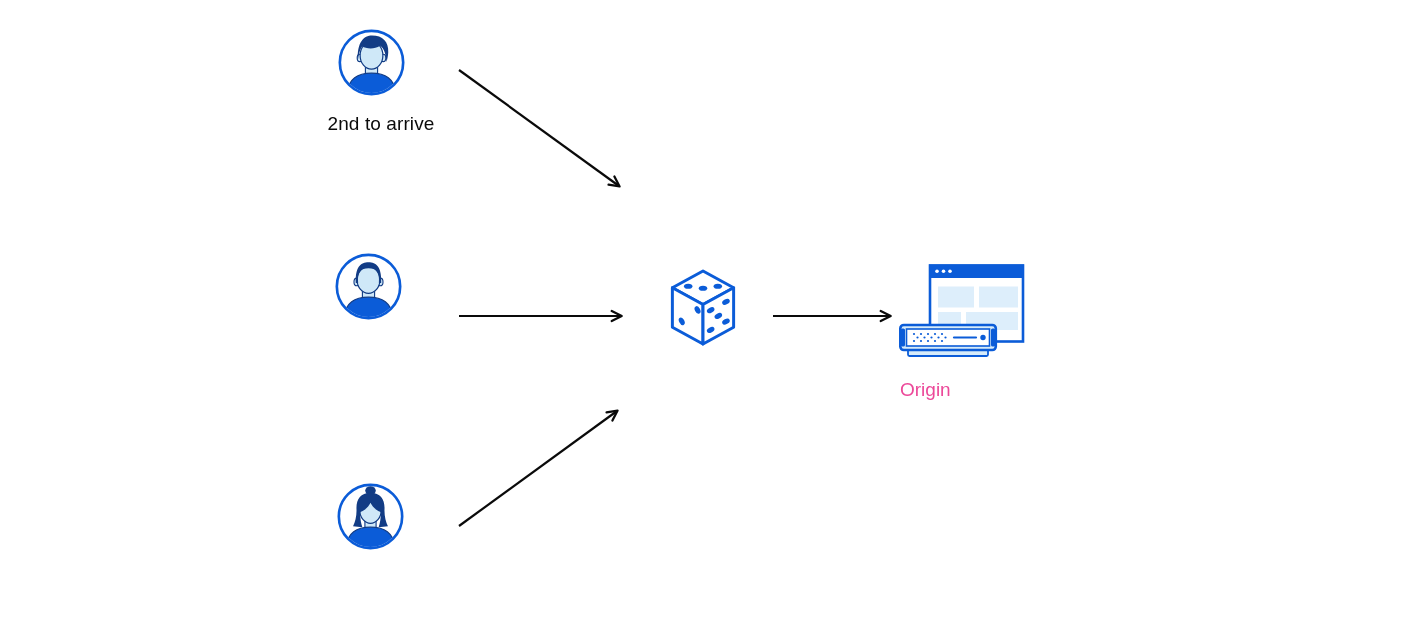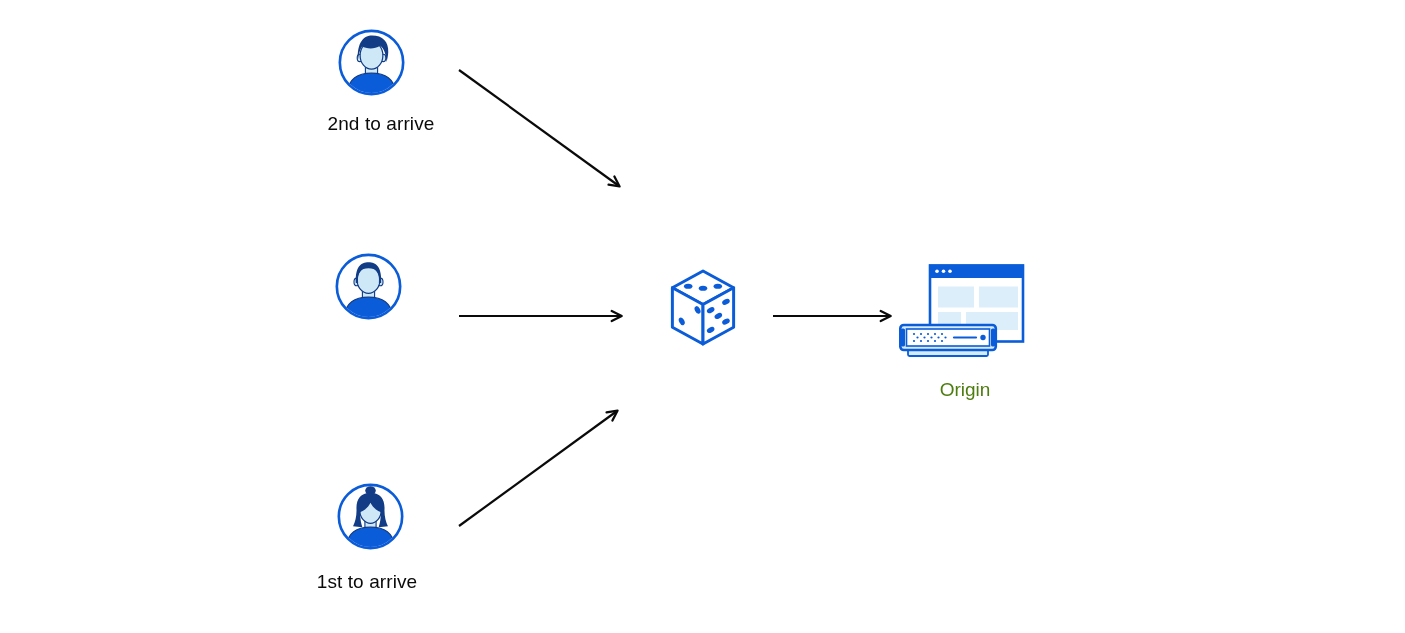--- a/index.html
+++ b/index.html
@@ -21,24 +21,23 @@
     width: 150px;
     text-align: center;
     font-size: 19px;
     line-height: 24px;
     color: #0a0a0a;
     letter-spacing: 0.1px;
   }
   .origin-label {
     position: absolute;
     width: 130px;
-    text-align: center;
     font-size: 19px;
     line-height: 24px;
-    color: #4d7c0f;
+    color: #ec4899;
   }
   svg { display: block; }
 </style>
 </head>
 <body>
 
 <div id="canvas">
 
   <svg class="abs" style="left:0;top:0;pointer-events:none;" width="1405" height="633" viewBox="0 0 1405 633">
     <defs>
@@ -95,21 +94,20 @@
       </defs>
     <circle cx="33" cy="33" r="31.2" fill="#ffffff" stroke="#0b5cd8" stroke-width="2.6"></circle>
     <g clip-path="url(#c3)">
       <ellipse cx="33" cy="7.5" rx="5.2" ry="4.4" fill="#123c85"></ellipse>
       <rect x="27.5" y="33" width="11" height="14" fill="#cfe8f8" stroke="#123c85" stroke-width="1.1"></rect>
       <path d="M8 66 C10 48 20 43.5 33 43.5 C46 43.5 56 48 58 66 Z" fill="#0b5cd8" stroke="#123c85" stroke-width="1.1"></path>
       <ellipse cx="33" cy="26.5" rx="10.6" ry="13.2" fill="#cfe8f8" stroke="#123c85" stroke-width="1.2"></ellipse>
       <path d="M33 9.5 C23 9.5 18.8 16.5 19.2 25.5 C19.5 32 18 38.5 15.8 42.5 L25 43.5 C23.2 38.5 22.6 32.5 23 28.5 C28.5 26.5 31.5 22.5 33 19.5 C34.5 22.5 37.5 26.5 43 28.5 C43.4 32.5 42.8 38.5 41 43.5 L50.2 42.5 C48 38.5 46.5 32 46.8 25.5 C47.2 16.5 43 9.5 33 9.5 Z" fill="#123c85"></path>
     </g>
   </svg>
-  <div class="node-label" style="left:292px;top:570px;">1st to arrive</div>
 
   <svg class="abs" style="left:667px;top:267px;" width="72" height="81" viewBox="0 0 70 82">
     <g stroke="#0b5cd8" stroke-width="3" stroke-linejoin="round" fill="#ffffff">
       <path d="M35 4 L66 21 L35 38 L4 21 Z"></path>
       <path d="M4 21 L35 38 L35 78 L4 61 Z"></path>
       <path d="M35 38 L66 21 L66 61 L35 78 Z"></path>
     </g>
     <g fill="#0b5cd8">
 
       <ellipse cx="20" cy="19.5" rx="4.3" ry="2.6"></ellipse>

